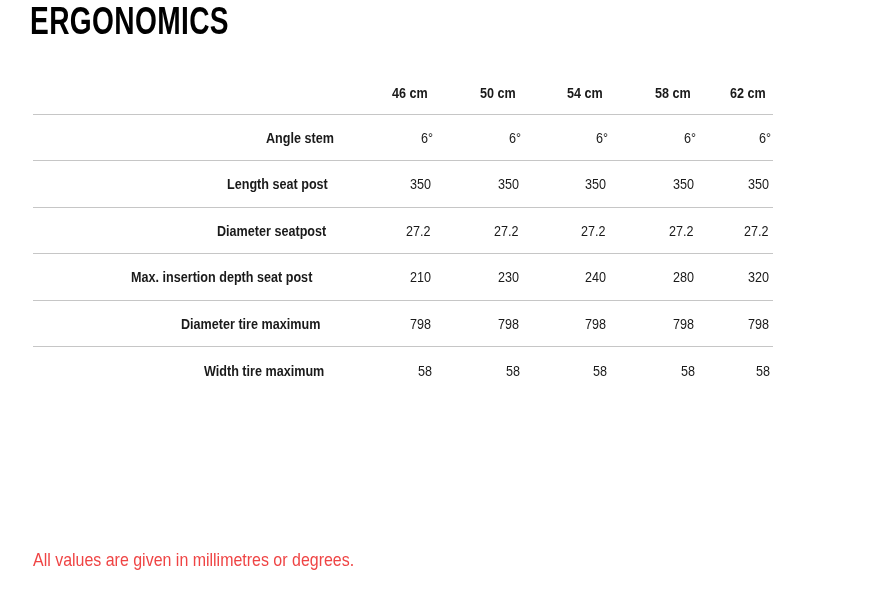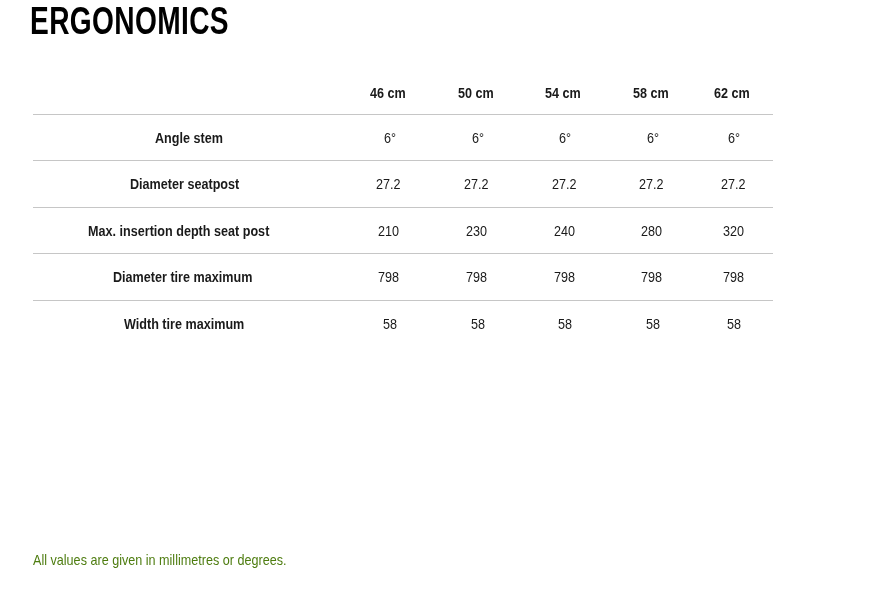--- a/index.html
+++ b/index.html
@@ -38,42 +38,42 @@
     position: absolute;
     left: 33px;
     top: 72px;
     width: 740px;
     border-collapse: collapse;
     table-layout: fixed;
     font-size: 15px;
   }
   .spec-table th, .spec-table td {
     padding: 0;
-    text-align: center;
+    text-align: right;
     vertical-align: middle;
     font-weight: 400;
   }
   .spec-table thead th {
     height: 42px;
     border-bottom: 1px solid #c6c6c6;
   }
   .spec-table tbody td {
     height: 46.5px;
     border-bottom: 1px solid #c6c6c6;
   }
   .spec-table tbody tr:last-child td { border-bottom: none; }
   .spec-table .label-col { padding-left: 11px; }
 
   .footnote {
     position: absolute;
     left: 33px;
     top: 552px;
-    font-size: 15px;
+    font-size: 19px;
     line-height: 15px;
-    color: #4d7c0f;
+    color: #ef4444;
   }
 </style>
 </head>
 <body>
 
 <h1 class="page-title">ERGONOMICS</h1>
 
 <table class="spec-table">
   <colgroup>
     <col style="width:314px">
@@ -94,20 +94,28 @@
     </tr>
   </thead>
   <tbody>
     <tr>
       <td class="label-col"><span class="cx bold">Angle stem</span></td>
       <td><span class="cx">6°</span></td>
       <td><span class="cx">6°</span></td>
       <td><span class="cx">6°</span></td>
       <td><span class="cx">6°</span></td>
       <td><span class="cx">6°</span></td>
+    </tr>
+    <tr>
+      <td class="label-col"><span class="cx bold">Length seat post</span></td>
+      <td><span class="cx">350</span></td>
+      <td><span class="cx">350</span></td>
+      <td><span class="cx">350</span></td>
+      <td><span class="cx">350</span></td>
+      <td><span class="cx">350</span></td>
     </tr>
     <tr>
       <td class="label-col"><span class="cx bold">Diameter seatpost</span></td>
       <td><span class="cx">27.2</span></td>
       <td><span class="cx">27.2</span></td>
       <td><span class="cx">27.2</span></td>
       <td><span class="cx">27.2</span></td>
       <td><span class="cx">27.2</span></td>
     </tr>
     <tr>

